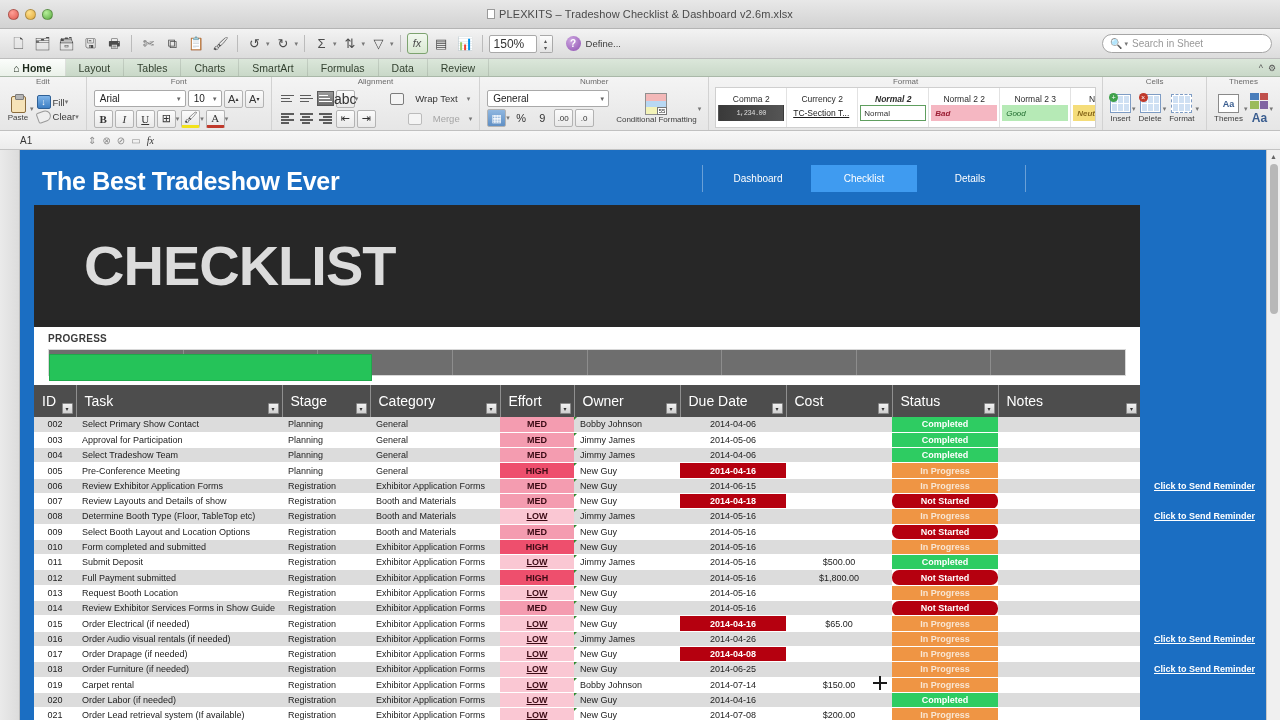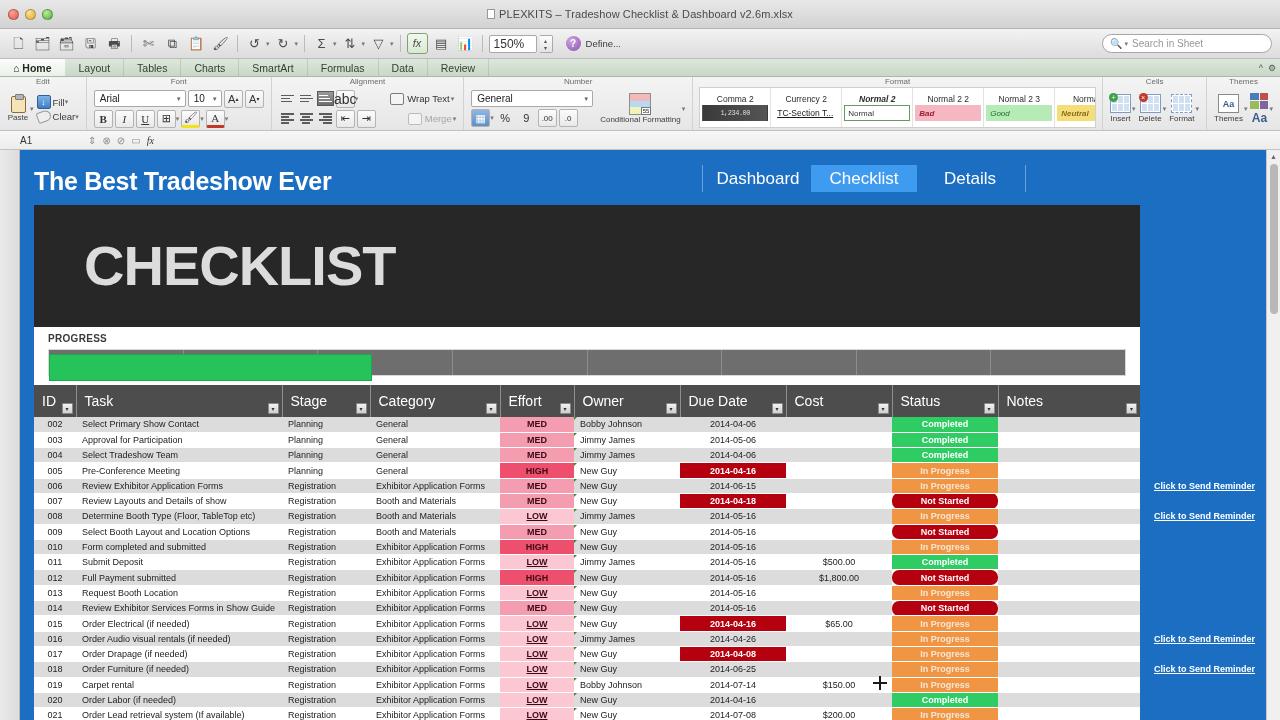--- a/index.html
+++ b/index.html
@@ -159,21 +159,21 @@
   .hl-red { border-bottom: 3px solid #c0392b; }
 
   .align-ico {
     width: 17px; height: 15px; display: flex; flex-direction: column;
     justify-content: center; gap: 1.5px; padding: 1px;
     border: 1px solid transparent;
   }
   .align-ico i { display: block; height: 1.6px; background: #5c5c5c; }
   .align-ico.sel { background: linear-gradient(#9a9a9a,#6e6e6e); border-color:#5a5a5a; }
   .align-ico.sel i { background: #fff; }
-  .wrap-btn { display: flex; align-items: center; gap: 3px; font-size: 9.5px; color: #333; padding-left: 30px; }
+  .wrap-btn { display: flex; align-items: center; gap: 11px; font-size: 9.5px; color: #333; padding-left: 30px; }
   .wrap-ico {
     width: 14px; height: 12px; border: 1px solid #7c7c7c; border-radius: 2px;
     background: #f4f4f4; position: relative;
   }
   .merge-dim { color: #a5a5a5; }
 
   .numfmt {
     width: 122px; height: 17px; background: #fff; border: 1px solid #a9a9a9;
     border-radius: 2px; font-size: 10px; display: flex; align-items: center;
     justify-content: space-between; padding: 0 3px 0 5px; color: #222;
@@ -274,36 +274,36 @@
     position: absolute; left: 0; right: 0; height: 12px; font-size: 7px;
     color: #666; display: flex; align-items: center; justify-content: center;
   }
 
   
   .blue-area {
     position: absolute; left: 20px; right: 14px; top: 0; bottom: 0;
     background: #1b6ec2;
   }
   .banner {
-    position: absolute; left: 14px; right: 0; top: 4px; height: 54px;
+    position: absolute; left: 22px; right: 0; top: 4px; height: 54px;
     display: flex; align-items: center;
   }
   .banner-title {
     font-size: 25px; font-weight: bold; color: #ffffff;
     letter-spacing: -.3px; margin-left: 0;
     font-family: "Liberation Sans", sans-serif;
   }
   .nav {
     position: absolute; left: 680px; top: 15px;
     display: flex; align-items: stretch; gap: 0;
   }
   .nav-divider { width: 1px; background: rgba(255,255,255,.35); margin: 0 2px; }
   .nav-item {
     width: 106px; height: 27px; display: flex; align-items: center;
-    justify-content: center; font-size: 17px; color: #ffffff;
+    justify-content: center; font-size: 10px; color: #ffffff;
   }
   .nav-item.active { background: #3f9bf0; }
 
   .black-card {
     position: absolute; left: 14px; top: 55px; width: 1106px; height: 122px;
     background: #272727;
     display: flex; align-items: center;
   }
   .black-card h1 {
     font-size: 56px; font-weight: bold; color: #dcdcdc;

